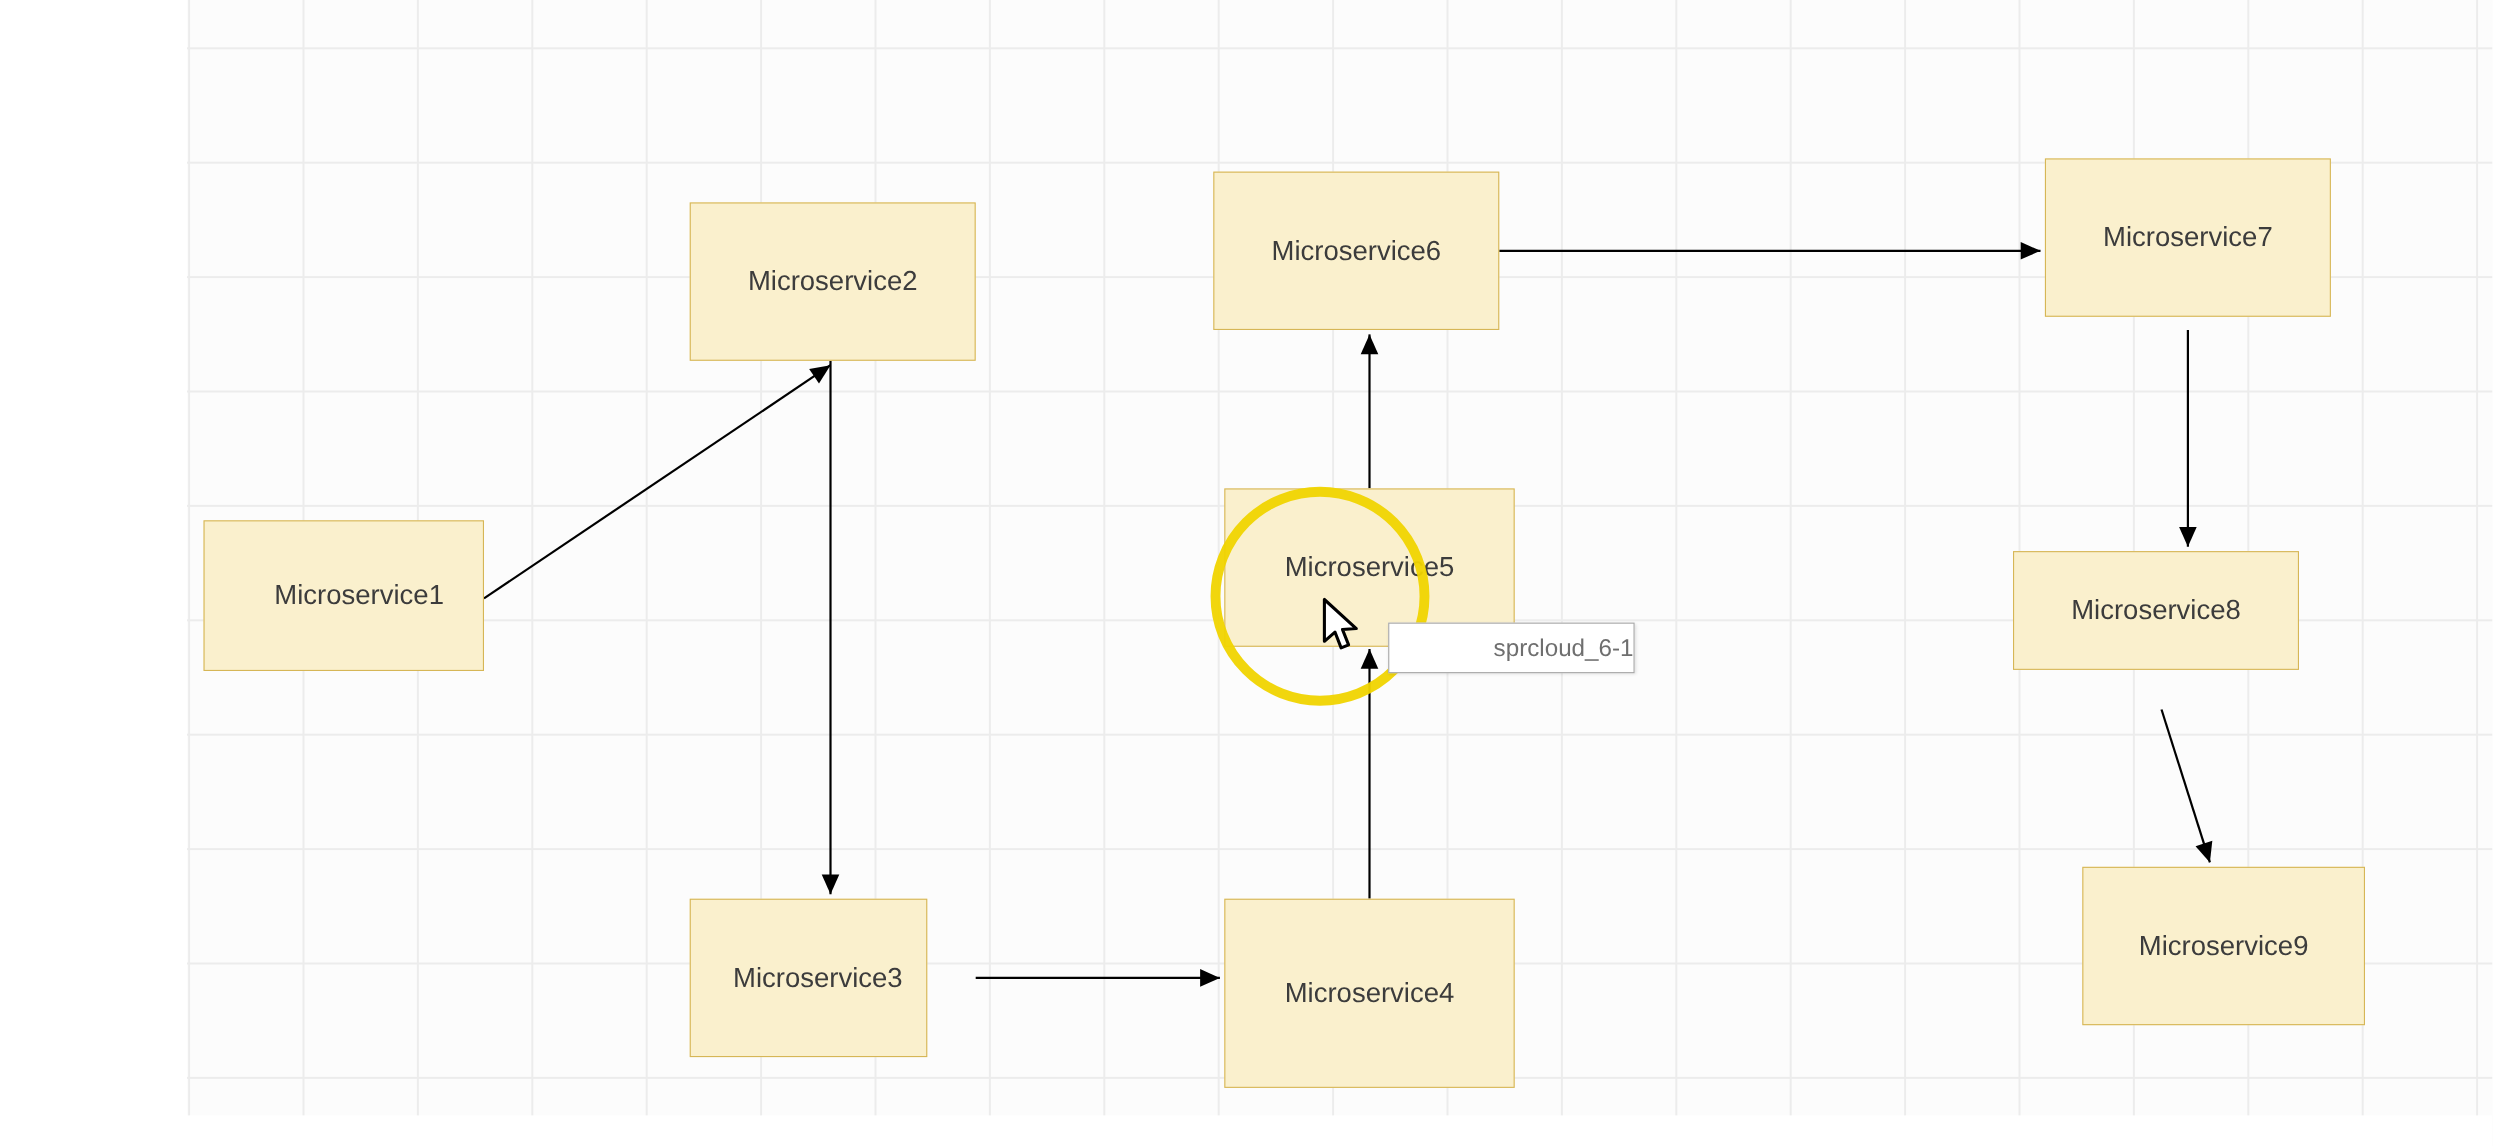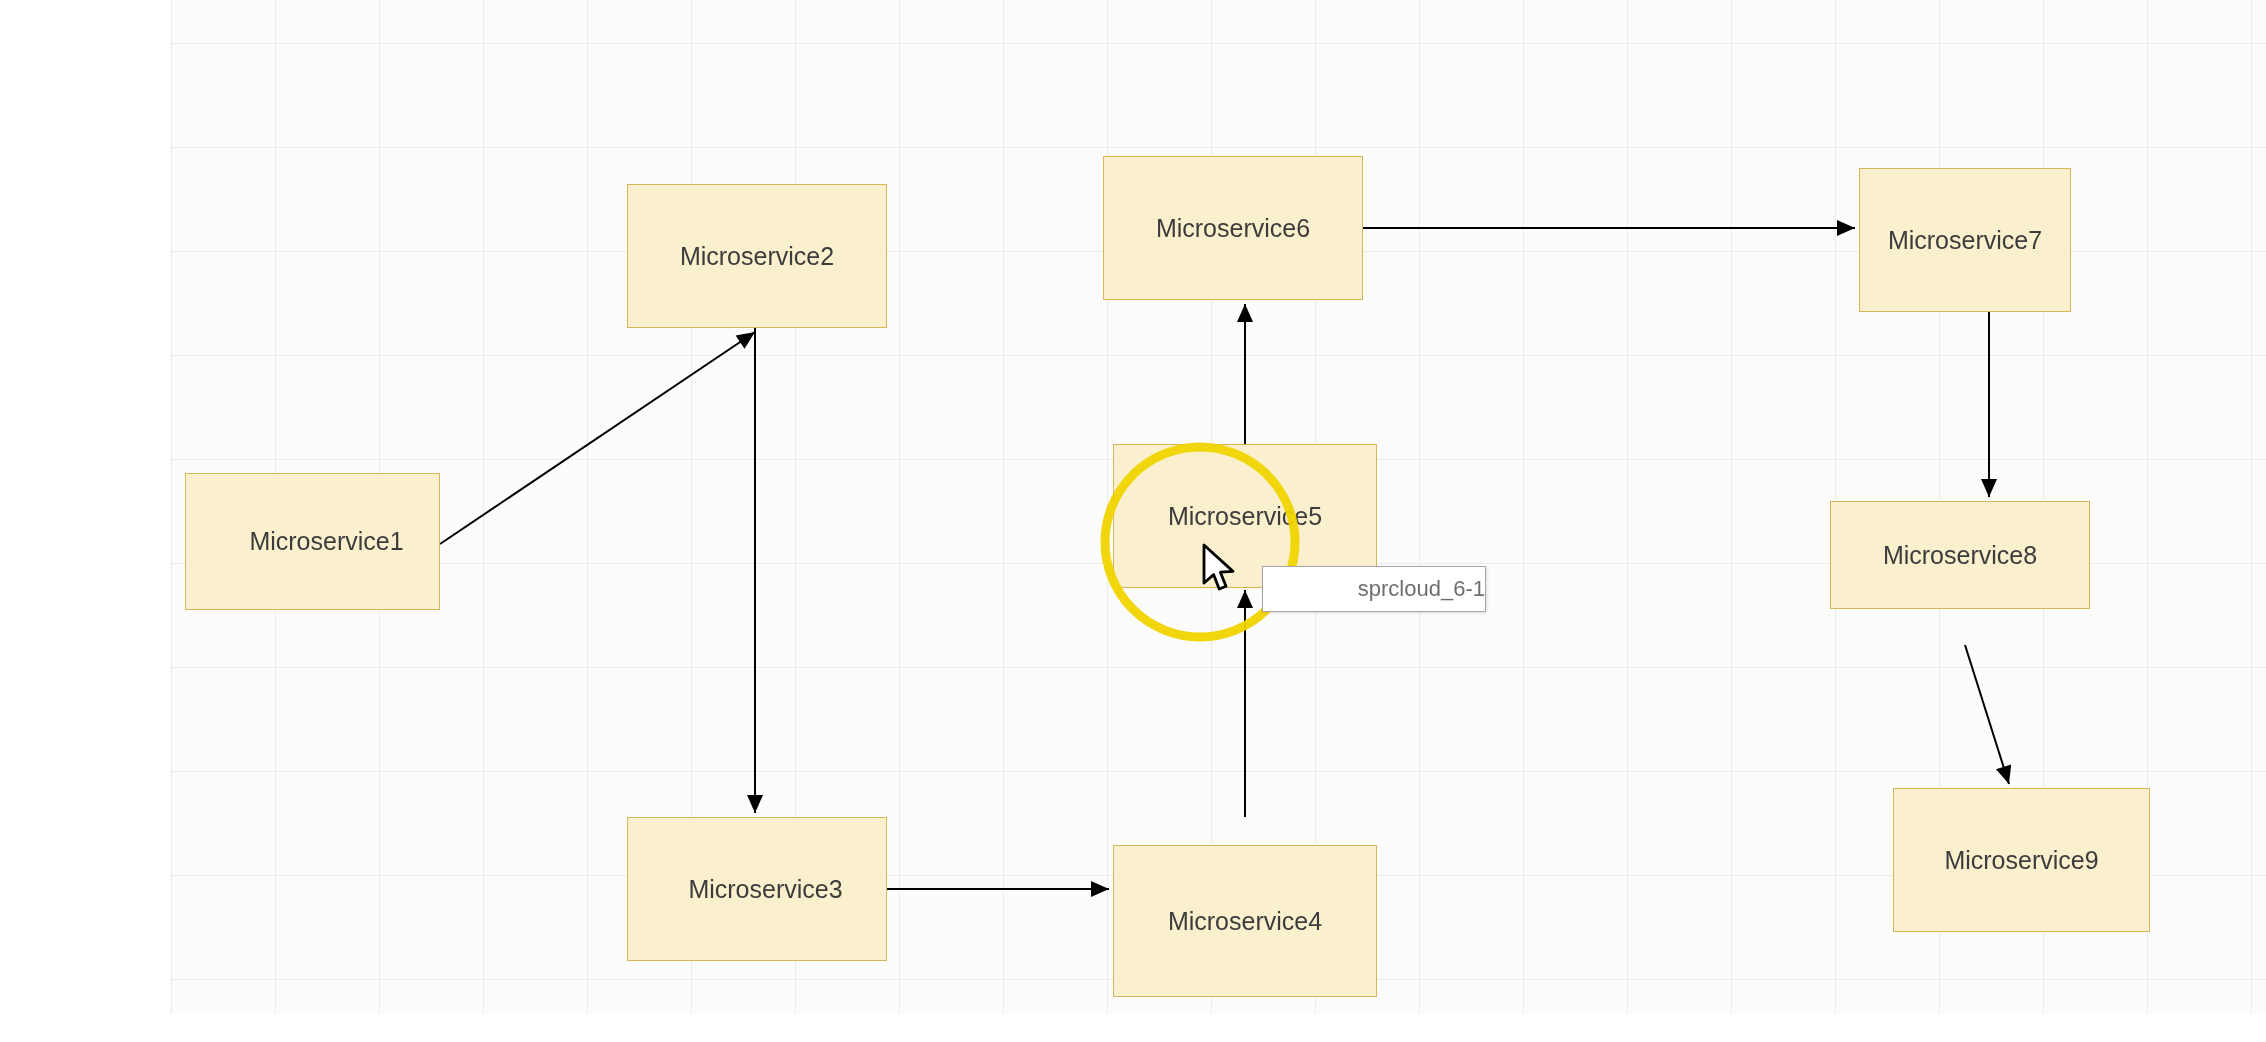--- a/index.html
+++ b/index.html
@@ -106,33 +106,33 @@
       <line x1="1965" y1="645" x2="2009" y2="784" class="edge" marker-end="url(#arrow)"></line>
     </svg>
 
   <div id="node-layer">
       <div class="node" style="left: 185px; top: 473px; width: 255px; height: 137px; padding-left: 28px;">
         <span>Microservice1</span>
       </div>
       <div class="node" style="left: 627px; top: 184px; width: 260px; height: 144px;">
         <span>Microservice2</span>
       </div>
-      <div class="node" style="left: 627px; top: 817px; width: 260px; height: 144px; padding-left: 17px;">
+      <div class="node" style="left: 627px; top: 817px; width: 216px; height: 144px; padding-left: 17px;">
         <span>Microservice3</span>
       </div>
-      <div class="node" style="left: 1113px; top: 817px; width: 264px; height: 152px; margin-top: 28px;">
+      <div class="node" style="left: 1113px; top: 817px; width: 264px; height: 172px;">
         <span>Microservice4</span>
       </div>
       <div class="node" style="left: 1113px; top: 444px; width: 264px; height: 144px;">
         <span>Microservice5</span>
       </div>
       <div class="node" style="left: 1087px; top: 156px; width: 260px; height: 144px; margin-left: 16px;">
         <span>Microservice6</span>
       </div>
-      <div class="node" style="left: 1859px; top: 168px; width: 212px; height: 144px;">
+      <div class="node" style="left: 1859px; top: 144px; width: 260px; height: 144px;">
         <span>Microservice7</span>
       </div>
       <div class="node" style="left: 1830px; top: 501px; width: 260px; height: 108px;">
         <span>Microservice8</span>
       </div>
       <div class="node" style="left: 1893px; top: 788px; width: 257px; height: 144px;">
         <span>Microservice9</span>
       </div>
     </div>
 

